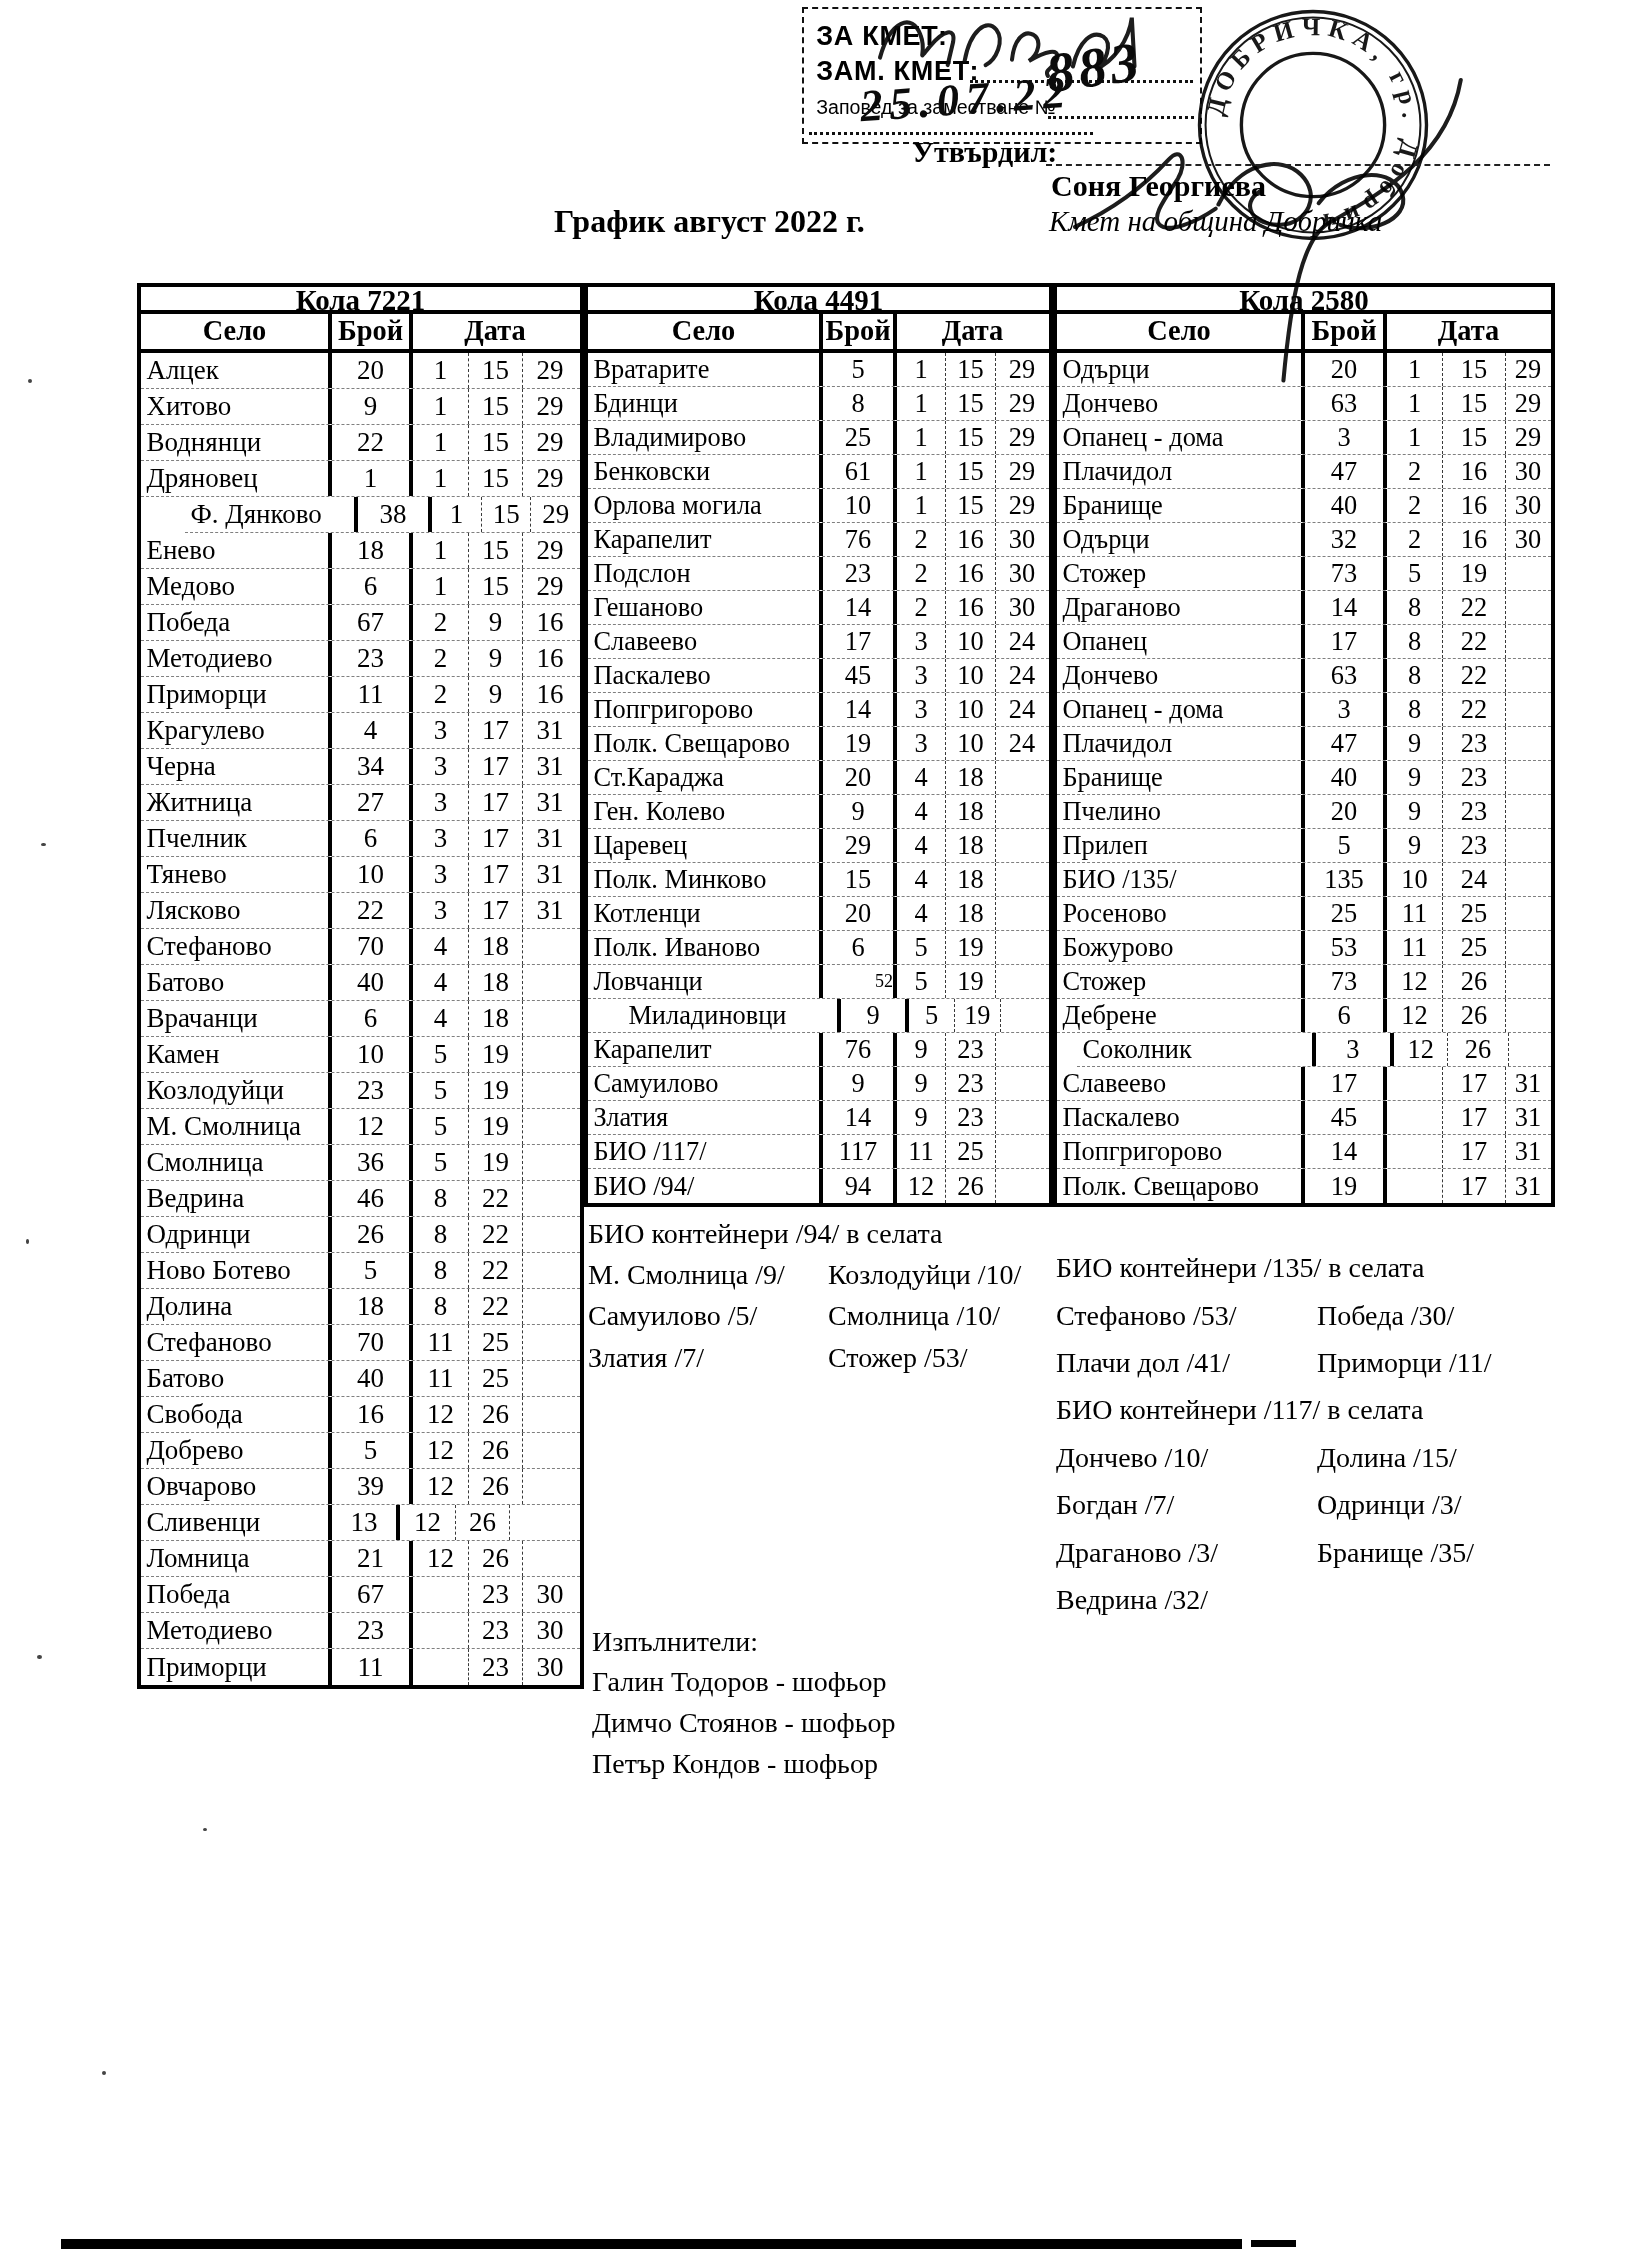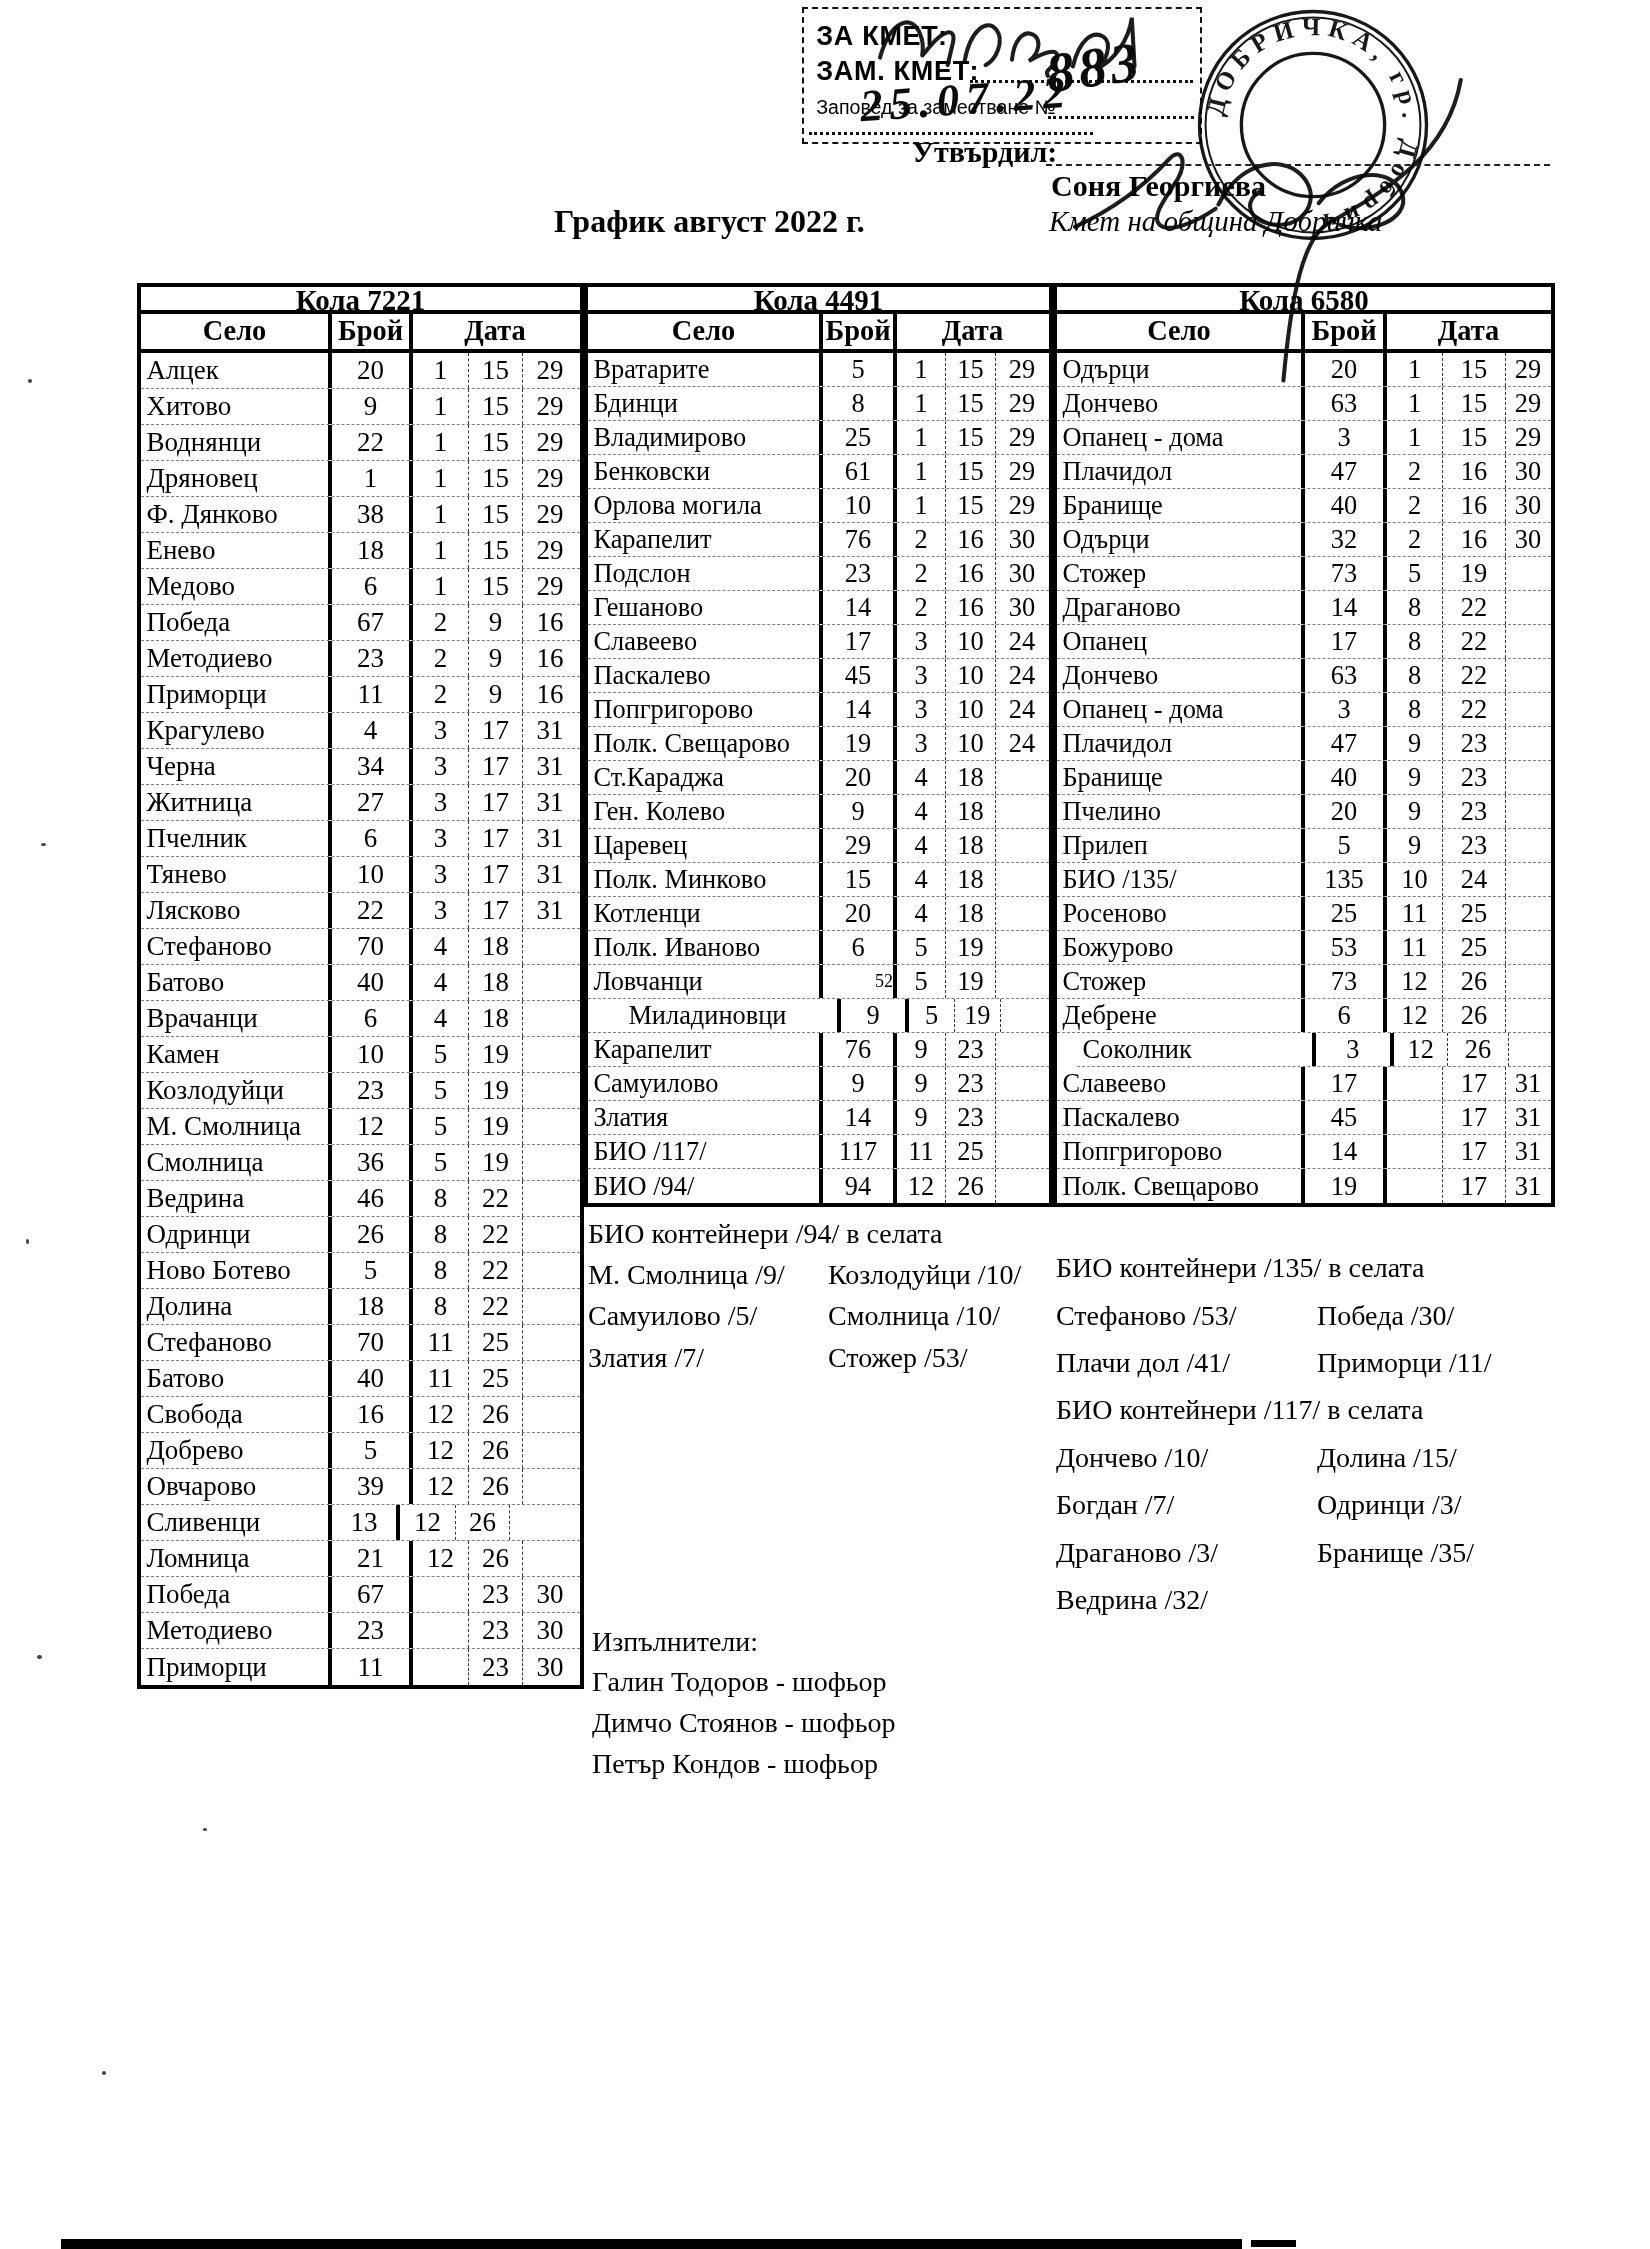--- a/index.html
+++ b/index.html
@@ -120,21 +120,21 @@
         <div class="cell n-cell thinR" style="width: 54px; font-size: 27px; line-height: 35px;">15</div>
         <div class="cell n-cell" style="width: 54px; font-size: 27px; line-height: 35px;">29</div>
       </div>
       <div class="t-row sep" style="height: 36px;">
         <div class="cell v-cell thickR" style="width: 191px; font-size: 27px; line-height: 35px;">Дряновец</div>
         <div class="cell n-cell thickR" style="width: 81px; font-size: 27px; line-height: 35px;">1</div>
         <div class="cell n-cell thinR" style="width: 56px; font-size: 27px; line-height: 35px;">1</div>
         <div class="cell n-cell thinR" style="width: 54px; font-size: 27px; line-height: 35px;">15</div>
         <div class="cell n-cell" style="width: 54px; font-size: 27px; line-height: 35px;">29</div>
       </div>
-      <div class="t-row sep" style="height: 36px;">
+      <div class="t-row sep" style="height: 36px; margin-left: 44px;">
         <div class="cell v-cell thickR" style="width: 191px; font-size: 27px; line-height: 35px;">Ф. Дянково</div>
         <div class="cell n-cell thickR" style="width: 81px; font-size: 27px; line-height: 35px;">38</div>
         <div class="cell n-cell thinR" style="width: 56px; font-size: 27px; line-height: 35px;">1</div>
         <div class="cell n-cell thinR" style="width: 54px; font-size: 27px; line-height: 35px;">15</div>
         <div class="cell n-cell" style="width: 54px; font-size: 27px; line-height: 35px;">29</div>
       </div>
       <div class="t-row sep" style="height: 36px;">
         <div class="cell v-cell thickR" style="width: 191px; font-size: 27px; line-height: 35px;">Енево</div>
         <div class="cell n-cell thickR" style="width: 81px; font-size: 27px; line-height: 35px;">18</div>
         <div class="cell n-cell thinR" style="width: 56px; font-size: 27px; line-height: 35px;">1</div>
@@ -536,21 +536,21 @@
       </div>
       <div class="t-row" style="height: 34px;">
         <div class="cell v-cell thickR" style="width: 235px; font-size: 26.4px; line-height: 34px;">БИО /94/</div>
         <div class="cell n-cell thickR" style="width: 74px; font-size: 26.4px; line-height: 34px;">94</div>
         <div class="cell n-cell thinR" style="width: 49px; font-size: 26.4px; line-height: 34px;">12</div>
         <div class="cell n-cell thinR" style="width: 50px; font-size: 26.4px; line-height: 34px;">26</div>
         <div class="cell n-cell" style="width: 52px; font-size: 26.4px; line-height: 34px;"></div>
       </div>
     </div>
   <div class="ctable" id="table-2" style="left: 1053px; width: 502px;">
-      <div class="t-title">Кола 6580</div>
+      <div class="t-title">Кола 2580</div>
       <div class="t-head">
         <div class="hcell thickR" style="width: 248px;">Село</div>
         <div class="hcell thickR" style="width: 82px;">Брой</div>
         <div class="hcell " style="width: 163px;">Дата</div>
       </div>
       <div class="t-row sep" style="height: 34px;">
         <div class="cell v-cell thickR" style="width: 248px; font-size: 26.4px; line-height: 33px;">Одърци</div>
         <div class="cell n-cell thickR" style="width: 82px; font-size: 26.4px; line-height: 33px;">20</div>
         <div class="cell n-cell thinR" style="width: 56px; font-size: 26.4px; line-height: 33px;">1</div>
         <div class="cell n-cell thinR" style="width: 63px; font-size: 26.4px; line-height: 33px;">15</div>

